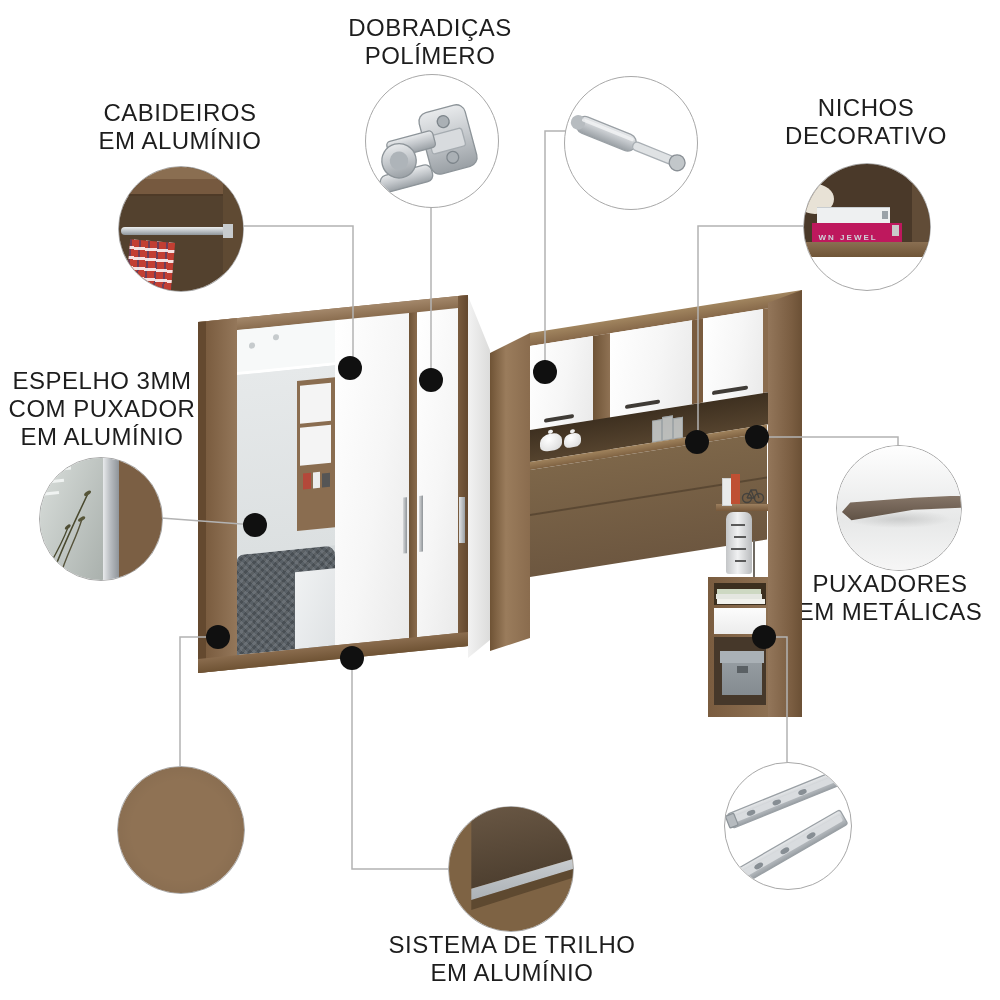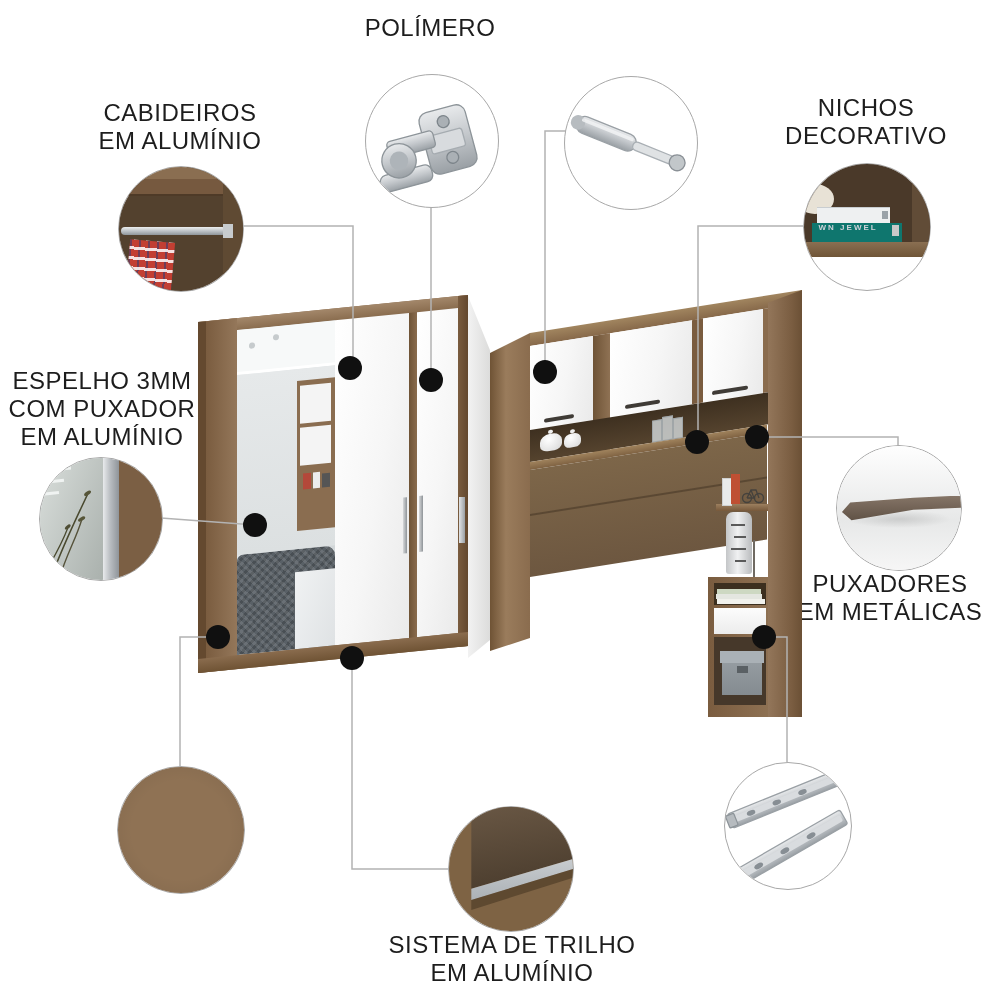--- a/index.html
+++ b/index.html
@@ -96,21 +96,21 @@
       clip-path:polygon(0 3%,100% 0,100% 100%,0 100%);
       background:linear-gradient(90deg,#93765a,#7a5d41 70%,#6b5035);z-index:10;}
   
   .lines{position:absolute;left:0;top:0;z-index:20;pointer-events:none;}
   
   .nic-niche{position:absolute;left:0;top:0;width:100%;height:62%;background:#4a3929;}
   .nic-side{position:absolute;left:86%;top:0;width:14%;height:68%;background:#614c37;}
   .nic-pillow{position:absolute;left:-6%;top:16%;width:30%;height:24%;border-radius:50%;background:#e8e2d6;}
   .nic-bookw{position:absolute;left:10%;top:34%;width:58%;height:13%;background:#eef0f1;border-top:1px solid #c9cdd0;}
   .nic-bookw .tag{position:absolute;right:2px;top:3px;width:6px;height:8px;background:#9aa2a8;}
-  .nic-bookd{position:absolute;left:6%;top:47%;width:72%;height:15%;background:#0f766e;display:flex;align-items:flex-start;}
+  .nic-bookd{position:absolute;left:6%;top:47%;width:72%;height:15%;background:#be185d;display:flex;align-items:flex-end;}
   .nic-bookd .spine{font-size:8px;color:#cfd3da;letter-spacing:2px;padding-left:7px;font-weight:bold;}
   .nic-bookd .tag2{position:absolute;right:3px;top:2px;width:7px;height:11px;background:#c9c9c9;}
   .nic-shelf{position:absolute;left:0;top:62%;width:100%;height:12%;background:linear-gradient(180deg,#8a6f52,#6f5537);}
   .cab-bg{position:absolute;inset:0;background:#53412e;}
   .cab-top{position:absolute;left:0;top:0;width:100%;height:10%;background:#8a6e51;}
   .cab-shelf{position:absolute;left:0;top:10%;width:100%;height:12%;background:#76593f;border-bottom:2px solid #4e3a27;}
   .cab-white{position:absolute;left:22%;top:-4%;width:34%;height:14%;border-radius:50%;background:#f5f5f3;}
   .cab-side{position:absolute;left:84%;top:10%;width:16%;height:90%;background:#5f4a33;}
   .cab-rod{position:absolute;left:2%;top:48%;width:84%;height:7%;border-radius:4px;
            background:linear-gradient(180deg,#eceeef,#b9bec2 55%,#90969b);}
@@ -386,20 +386,21 @@
         <rect x="6" y="65.5" width="94" height="5.5" rx="1.5" fill="#d9dcdf"></rect>
         <ellipse cx="24" cy="68.5" rx="3.8" ry="2.1" fill="#878e94"></ellipse>
         <ellipse cx="48" cy="68.5" rx="3.8" ry="2.1" fill="#878e94"></ellipse>
         <ellipse cx="72" cy="68.5" rx="3.8" ry="2.1" fill="#878e94"></ellipse>
         <rect x="2" y="63" width="7" height="11" rx="1" fill="#b6bbbf" stroke="#8d9499"></rect>
       </g>
     </svg>
   </div>
 
   <div class="lbl" style="left:310px;top:14px;width:240px;">
+    <span>DOBRADIÇAS</span>
     <span>POLÍMERO</span>
   </div>
   <div class="lbl" style="left:60px;top:99px;width:240px;">
     <span>CABIDEIROS</span>
     <span>EM ALUMÍNIO</span>
   </div>
   <div class="lbl" style="left:746px;top:94px;width:240px;">
     <span>NICHOS</span>
     <span>DECORATIVO</span>
   </div>

